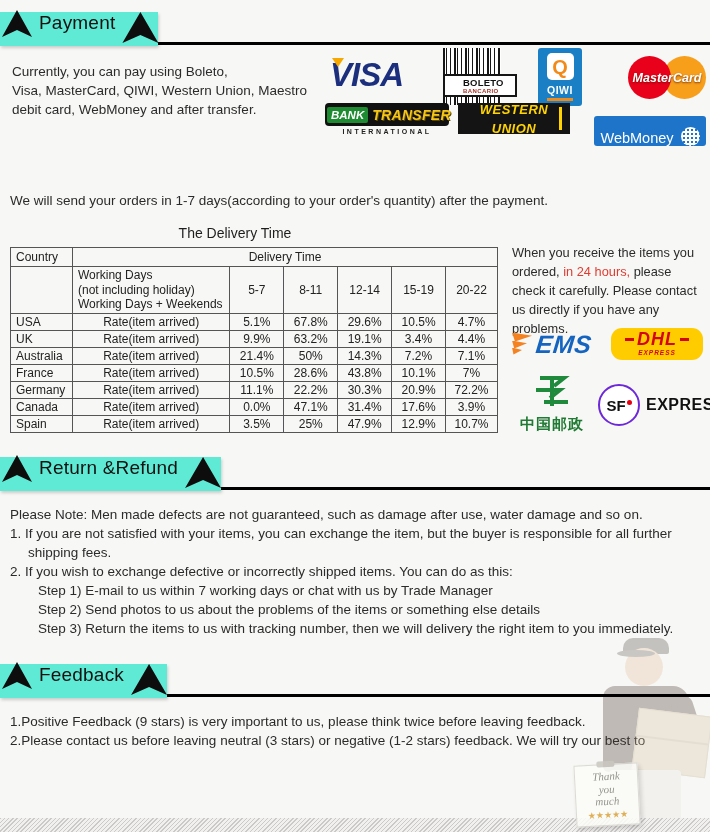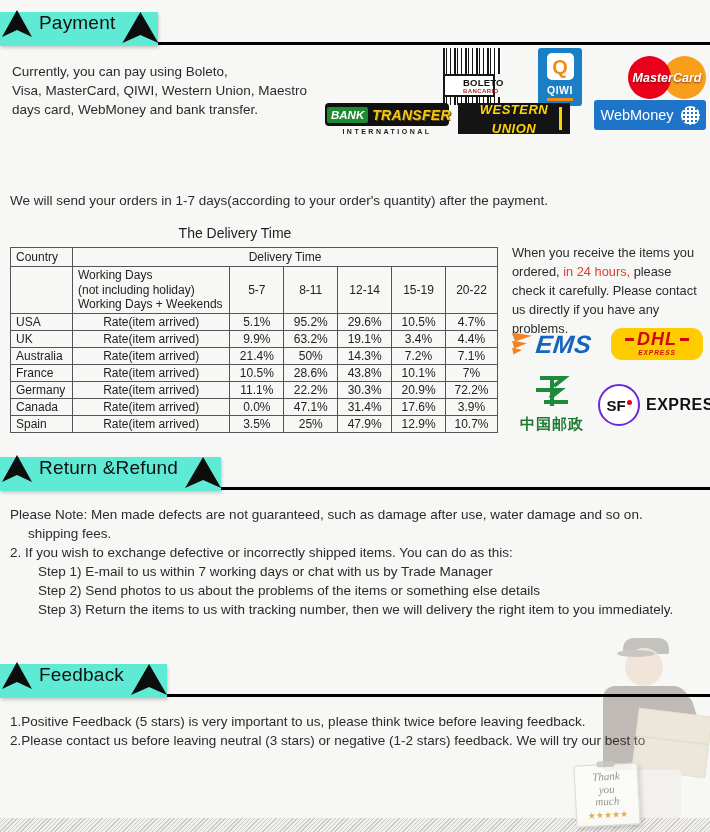--- a/index.html
+++ b/index.html
@@ -36,21 +36,21 @@
   .wd-line { display:block; line-height:14.5px; }
 
   .notice { font-size:12.8px; line-height:19px; color:#2b2b2b; }
   .red { color:#e03c31; }
 
   
   .visa-txt { font-size:33px; font-weight:900; font-style:italic; color:#1b2f7e; letter-spacing:-1px; font-family:"Liberation Sans",sans-serif; }
   .visa-wedge { position:absolute; left:2px; top:2px; width:12px; height:9px; background:#f7a800; clip-path:polygon(0 0,100% 0,50% 100%); }
 
   .barcode { width:58px; background:repeating-linear-gradient(90deg,#161616 0 2px,#fff 2px 3px,#161616 3px 4px,#fff 4px 7px,#161616 7px 8px,#fff 8px 11px); }
-  .boleto-box { border:2px solid #161616; background:#fff; text-align:right; padding:1px 18px; width:52px; }
+  .boleto-box { border:2px solid #161616; background:#fff; text-align:right; padding:1px 18px; width:74px; }
   .boleto-t1 { font-size:9.5px; font-weight:900; color:#111; letter-spacing:.2px; }
   .boleto-t2 { font-size:6px; font-weight:700; color:#a33327; letter-spacing:.4px; }
 
   .qiwi { width:44px; height:58px; background:#1a7fc4; border-radius:3px; text-align:center; padding-top:5px; }
   .qiwi-inner { width:27px; height:27px; margin:0 auto; background:#fff; border-radius:5px; display:flex; align-items:center; justify-content:center; }
   .qiwi-q { color:#f28a1a; font-size:20px; font-weight:900; line-height:1; }
   .qiwi-name { color:#fff; font-size:10.5px; font-weight:800; margin-top:4px; letter-spacing:.5px; }
   .qiwi-sub { display:block; width:26px; height:3px; background:#f28a1a; margin:2px auto 0; }
 
   .mc { width:78px; height:44px; }
@@ -136,25 +136,29 @@
       <span class="arr arr-l"></span>
       <span class="banner-title">Payment</span>
       <span class="arr arr-r"></span>
     </span>
     <span class="banner-line"></span>
   </div>
 
   <div class="abs body-text" style="left:12px; top:62px; width:312px; line-height:21.5px;">
     <span class="line">Currently, you can pay using Boleto,</span>
     <span class="line">Visa, MasterCard, QIWI, Western Union, Maestro</span>
-    <span class="line">days card, WebMoney and bank transfer.</span>
+    <span class="line">debit card, WebMoney and after transfer.</span>
   </div>
 
   <div class="abs" style="left:325px; top:46px; width:382px; height:94px;">
 
+    <div class="abs" style="left:5px; top:10px;">
+      <span class="visa-wedge"></span>
+      <span class="visa-txt">VISA</span>
+    </div>
 
     <div class="abs" style="left:118px; top:2px; width:58px;">
       <div class="barcode" style="height:26px;"></div>
       <div class="boleto-box">
         <div class="boleto-t1">BOLETO</div>
         <div class="boleto-t2">BANCARIO</div>
       </div>
       <div class="barcode" style="height:8px;"></div>
     </div>
 
@@ -181,21 +185,21 @@
     </div>
 
     <div class="abs wu" style="left:133px; top:57px;">
       <div class="wu-txt">
         <span class="line">WESTERN</span>
         <span class="line">UNION</span>
       </div>
       <span class="wu-bar"></span>
     </div>
 
-    <div class="abs wm" style="left:269px; top:54px;">
+    <div class="abs wm" style="left:269px; top:70px;align-items:flex-end;">
       <span class="wm-name">WebMoney</span>
       <span class="wm-globe"></span>
     </div>
   </div>
 
 
   <div class="abs body-text" style="left:10px; top:191px; width:690px;">We will send your orders in 1-7 days(according to your order's quantity) after the payment.</div>
 
   <div class="abs" style="left:10px; top:225px; width:450px; text-align:center; font-size:14px; color:#1e1e1e;">The Delivery Time</div>
 
@@ -224,21 +228,21 @@
         <td class="c">5-7</td>
         <td class="c">8-11</td>
         <td class="c">12-14</td>
         <td class="c">15-19</td>
         <td class="c">20-22</td>
       </tr>
       <tr class="data">
         <td class="l">USA</td>
         <td class="c">Rate(item arrived)</td>
         <td class="c">5.1%</td>
-        <td class="c">95.2%</td>
+        <td class="c">67.8%</td>
         <td class="c">29.6%</td>
         <td class="c">10.5%</td>
         <td class="c">4.7%</td>
       </tr>
       <tr class="data">
         <td class="l">UK</td>
         <td class="c">Rate(item arrived)</td>
         <td class="c">9.9%</td>
         <td class="c">63.2%</td>
         <td class="c">19.1%</td>
@@ -342,38 +346,39 @@
     <span class="banner-strip">
       <span class="arr arr-l"></span>
       <span class="banner-title">Return &amp;Refund</span>
       <span class="arr arr-r"></span>
     </span>
     <span class="banner-line"></span>
   </div>
 
   <div class="abs body-text" style="left:10px; top:505px; width:695px;">
     <span class="line">Please Note: Men made defects are not guaranteed, such as damage after use, water damage and so on.</span>
+    <span class="line">1. If you are not satisfied with your items, you can exchange the item, but the buyer is responsible for all further</span>
     <span class="line ind1">shipping fees.</span>
     <span class="line">2. If you wish to exchange defective or incorrectly shipped items. You can do as this:</span>
     <span class="line ind2">Step 1) E-mail to us within 7 working days or chat with us by Trade Manager</span>
     <span class="line ind2">Step 2) Send photos to us about the problems of the items or something else details</span>
     <span class="line ind2">Step 3) Return the items to us with tracking number, then we will delivery the right item to you immediately.</span>
   </div>
 
   <div class="banner" style="top:660px;">
     <span class="banner-strip">
       <span class="arr arr-l"></span>
       <span class="banner-title">Feedback</span>
       <span class="arr arr-r"></span>
     </span>
     <span class="banner-line"></span>
   </div>
 
   <div class="abs body-text" style="left:10px; top:712px; width:680px; line-height:19.5px;">
-    <span class="line">1.Positive Feedback (5 stars) is very important to us, please think twice before leaving feedback.</span>
+    <span class="line">1.Positive Feedback (9 stars) is very important to us, please think twice before leaving feedback.</span>
     <span class="line">2.Please contact us before leaving neutral (3 stars) or negative (1-2 stars) feedback. We will try our best to</span>
   </div>
 
   <div class="abs sign" style="left:575px; top:764px;">
     <span class="sign-txt">Thank</span>
     <span class="sign-txt">you</span>
     <span class="sign-txt">much</span>
     <span class="sign-stars">★★★★★</span>
   </div>
 

